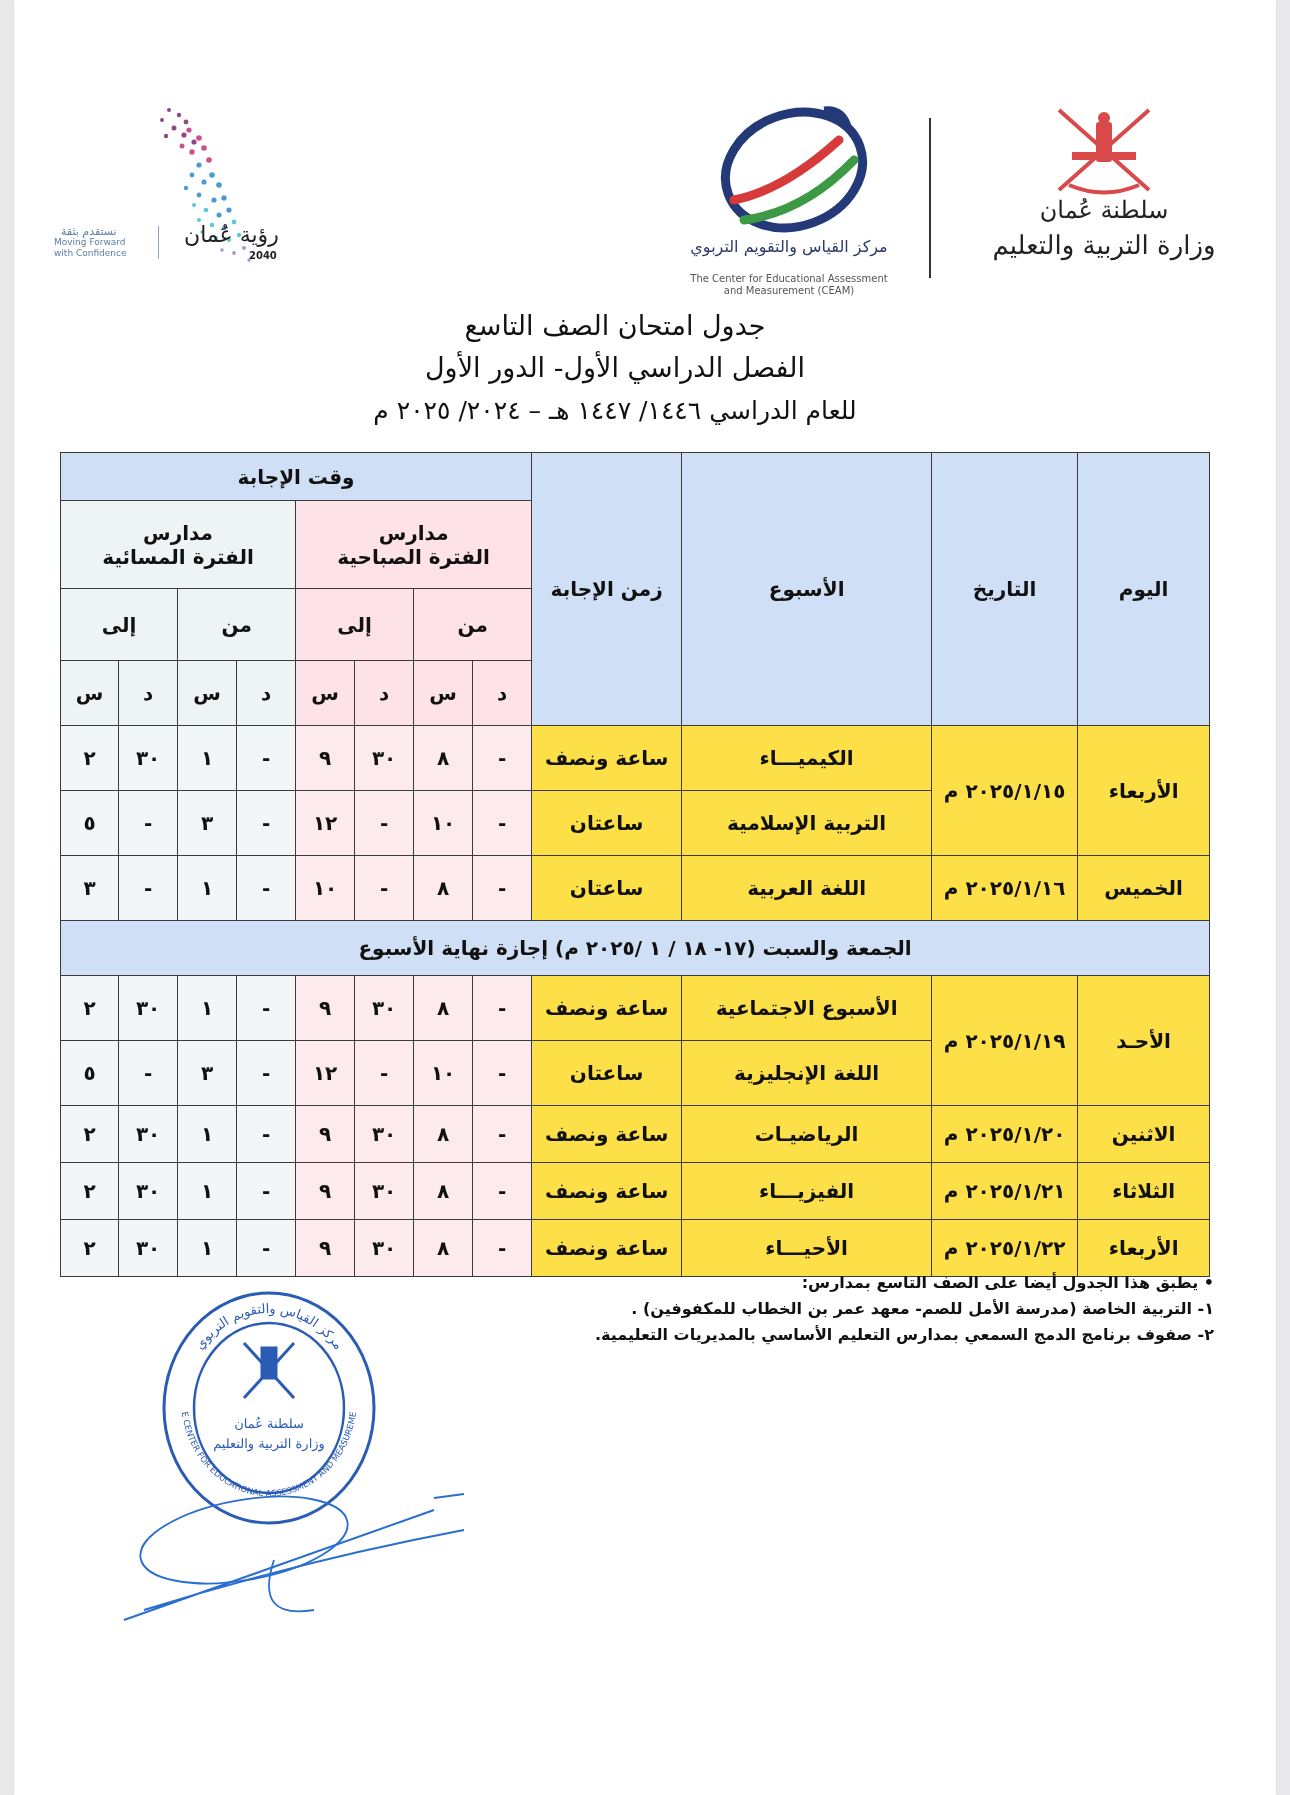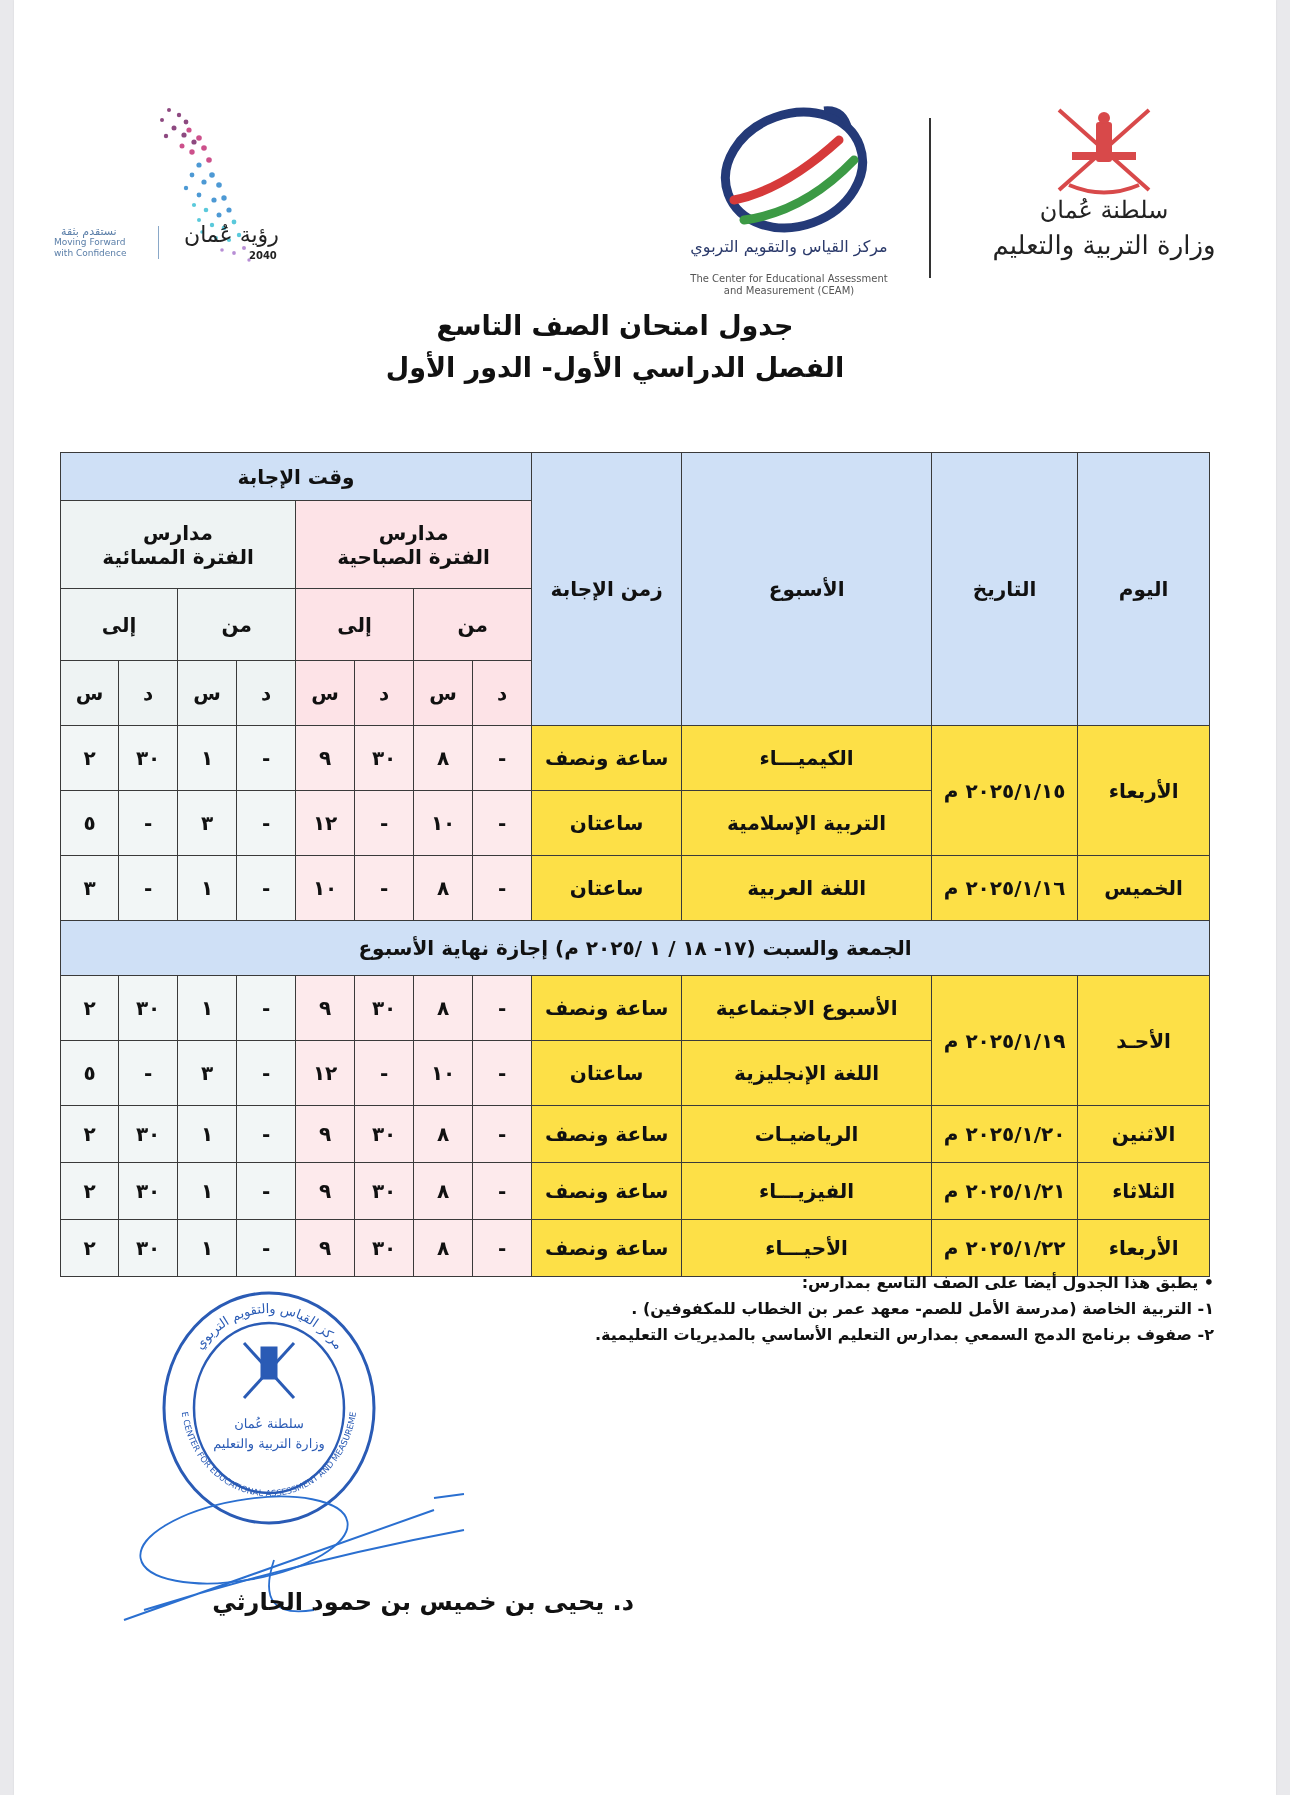--- a/index.html
+++ b/index.html
@@ -22,21 +22,21 @@
   .ceam-ar { left: 640px; top: 237px; width: 270px; text-align: center; font-size: 16px; color: #2b3a6b; direction: rtl; }
   .ceam-en { left: 640px; top: 273px; width: 270px; text-align: center; font-size: 10px; color: #555; line-height: 12px; }
   .ministry-ar1 { left: 1000px; top: 196px; width: 180px; text-align: center; font-family: "DejaVu Serif", serif; font-size: 24px; direction: rtl; color: #222; }
   .ministry-ar2 { left: 960px; top: 230px; width: 260px; text-align: center; font-family: "DejaVu Serif", serif; font-size: 26px; direction: rtl; color: #222; }
   .vision-ar { left: 170px; top: 222px; font-size: 22px; color: #222; direction: rtl; }
   .vision-year { left: 235px; top: 250px; font-size: 10px; font-weight: bold; color: #222; }
   .vision-tag { left: 40px; top: 226px; width: 100px; font-size: 9px; color: #5a7ea8; line-height: 11px; text-align: left; }
   .vision-tag .ar { font-size: 11px; direction: rtl; text-align: left; margin-left: 7px; }
 
   
-  .title { left: 0; width: 1262px; text-align: center; direction: rtl; font-weight: bold; color: #111; }
+  .title { left: 0; width: 1262px; text-align: center; direction: rtl; font-weight: normal; color: #111; }
   .t1 { top: 310px; font-size: 27px; padding-right: 60px; box-sizing: border-box; }
   .t2 { top: 352px; font-size: 27px; padding-right: 60px; box-sizing: border-box; }
   .t3 { top: 396px; font-size: 25px; padding-right: 60px; box-sizing: border-box; }
 
   
   table.sched {
     position: absolute; left: 46px; top: 452px; width: 1149px; border-collapse: collapse;
     direction: rtl; table-layout: fixed;
   }
   table.sched td, table.sched th {
@@ -156,20 +156,21 @@
       <rect x="122" y="22" width="16" height="40" rx="3"></rect>
       <circle cx="130" cy="18" r="6"></circle>
       <rect x="98" y="52" width="64" height="8"></rect>
     </g>
   </svg>
   <div class="abs ministry-ar1">سلطنة عُمان</div>
   <div class="abs ministry-ar2">وزارة التربية والتعليم</div>
 
   <div class="abs title t1">جدول امتحان الصف التاسع</div>
   <div class="abs title t2">الفصل الدراسي الأول- الدور الأول</div>
+  <div class="abs title t3">للعام الدراسي ١٤٤٦/ ١٤٤٧ هـ  –  ٢٠٢٤/ ٢٠٢٥ م</div>
 
   <table class="sched">
     <colgroup>
       <col style="width:132px">
         <col style="width:146px">
         <col style="width:250px">
         <col style="width:150px">
       <col style="width:59px">
         <col style="width:59px">
         <col style="width:59px">
@@ -360,14 +361,13 @@
     <text x="115" y="140" text-anchor="middle" font-size="13" fill="#2a5bb5" font-family="DejaVu Serif, serif">سلطنة عُمان</text>
     <text x="115" y="160" text-anchor="middle" font-size="13" fill="#2a5bb5" font-family="DejaVu Serif, serif">وزارة التربية والتعليم</text>
   </svg>
 
   <svg class="abs signature" viewBox="0 0 400 180">
     <path d="M20 170 L330 60 M40 160 Q200 110 360 80 M330 48 L360 44" stroke="#2a6fd0" stroke-width="2" fill="none"></path>
     <ellipse cx="140" cy="90" rx="105" ry="40" fill="none" stroke="#2a6fd0" stroke-width="1.8" transform="rotate(-10 140 90)"></ellipse>
     <path d="M170 110 Q150 170 210 160" stroke="#2a6fd0" stroke-width="1.8" fill="none"></path>
   </svg>
 
-  <div class="abs sig-name">د. يحيى بن خميس بن حمود الحارثي</div>
 </div>
 
 </body></html>

